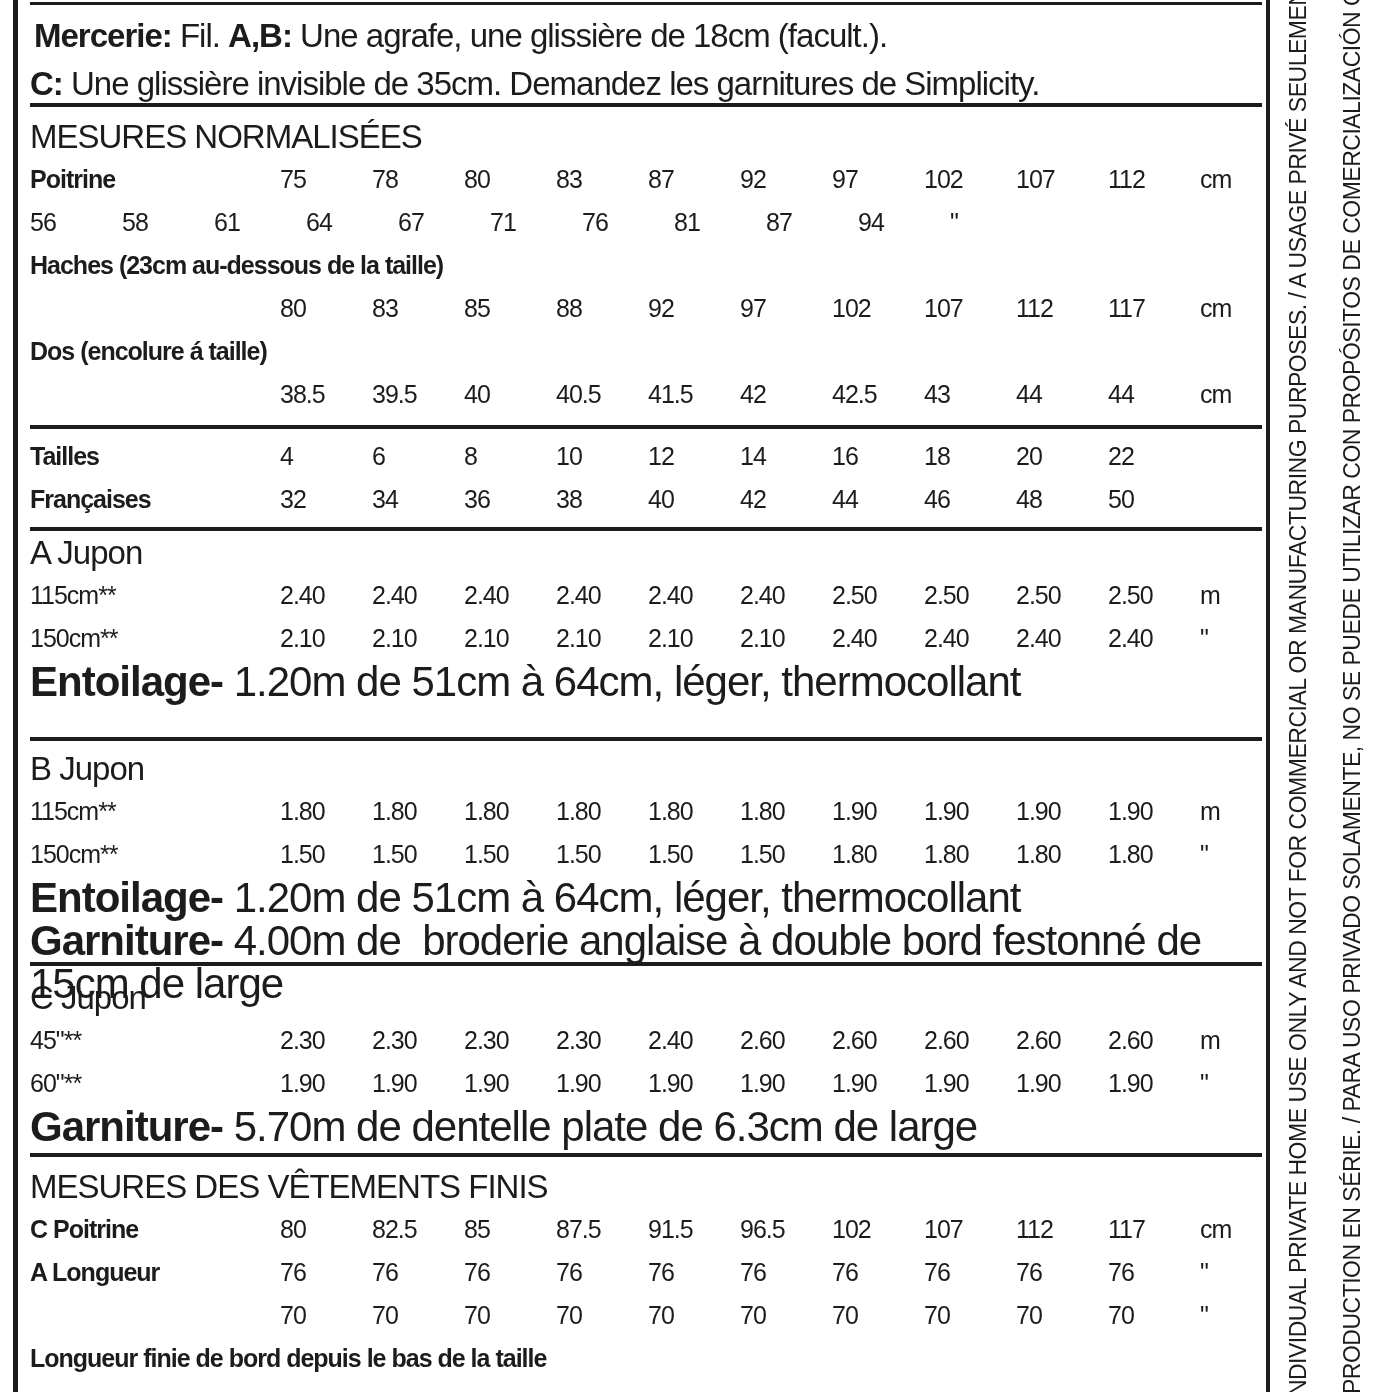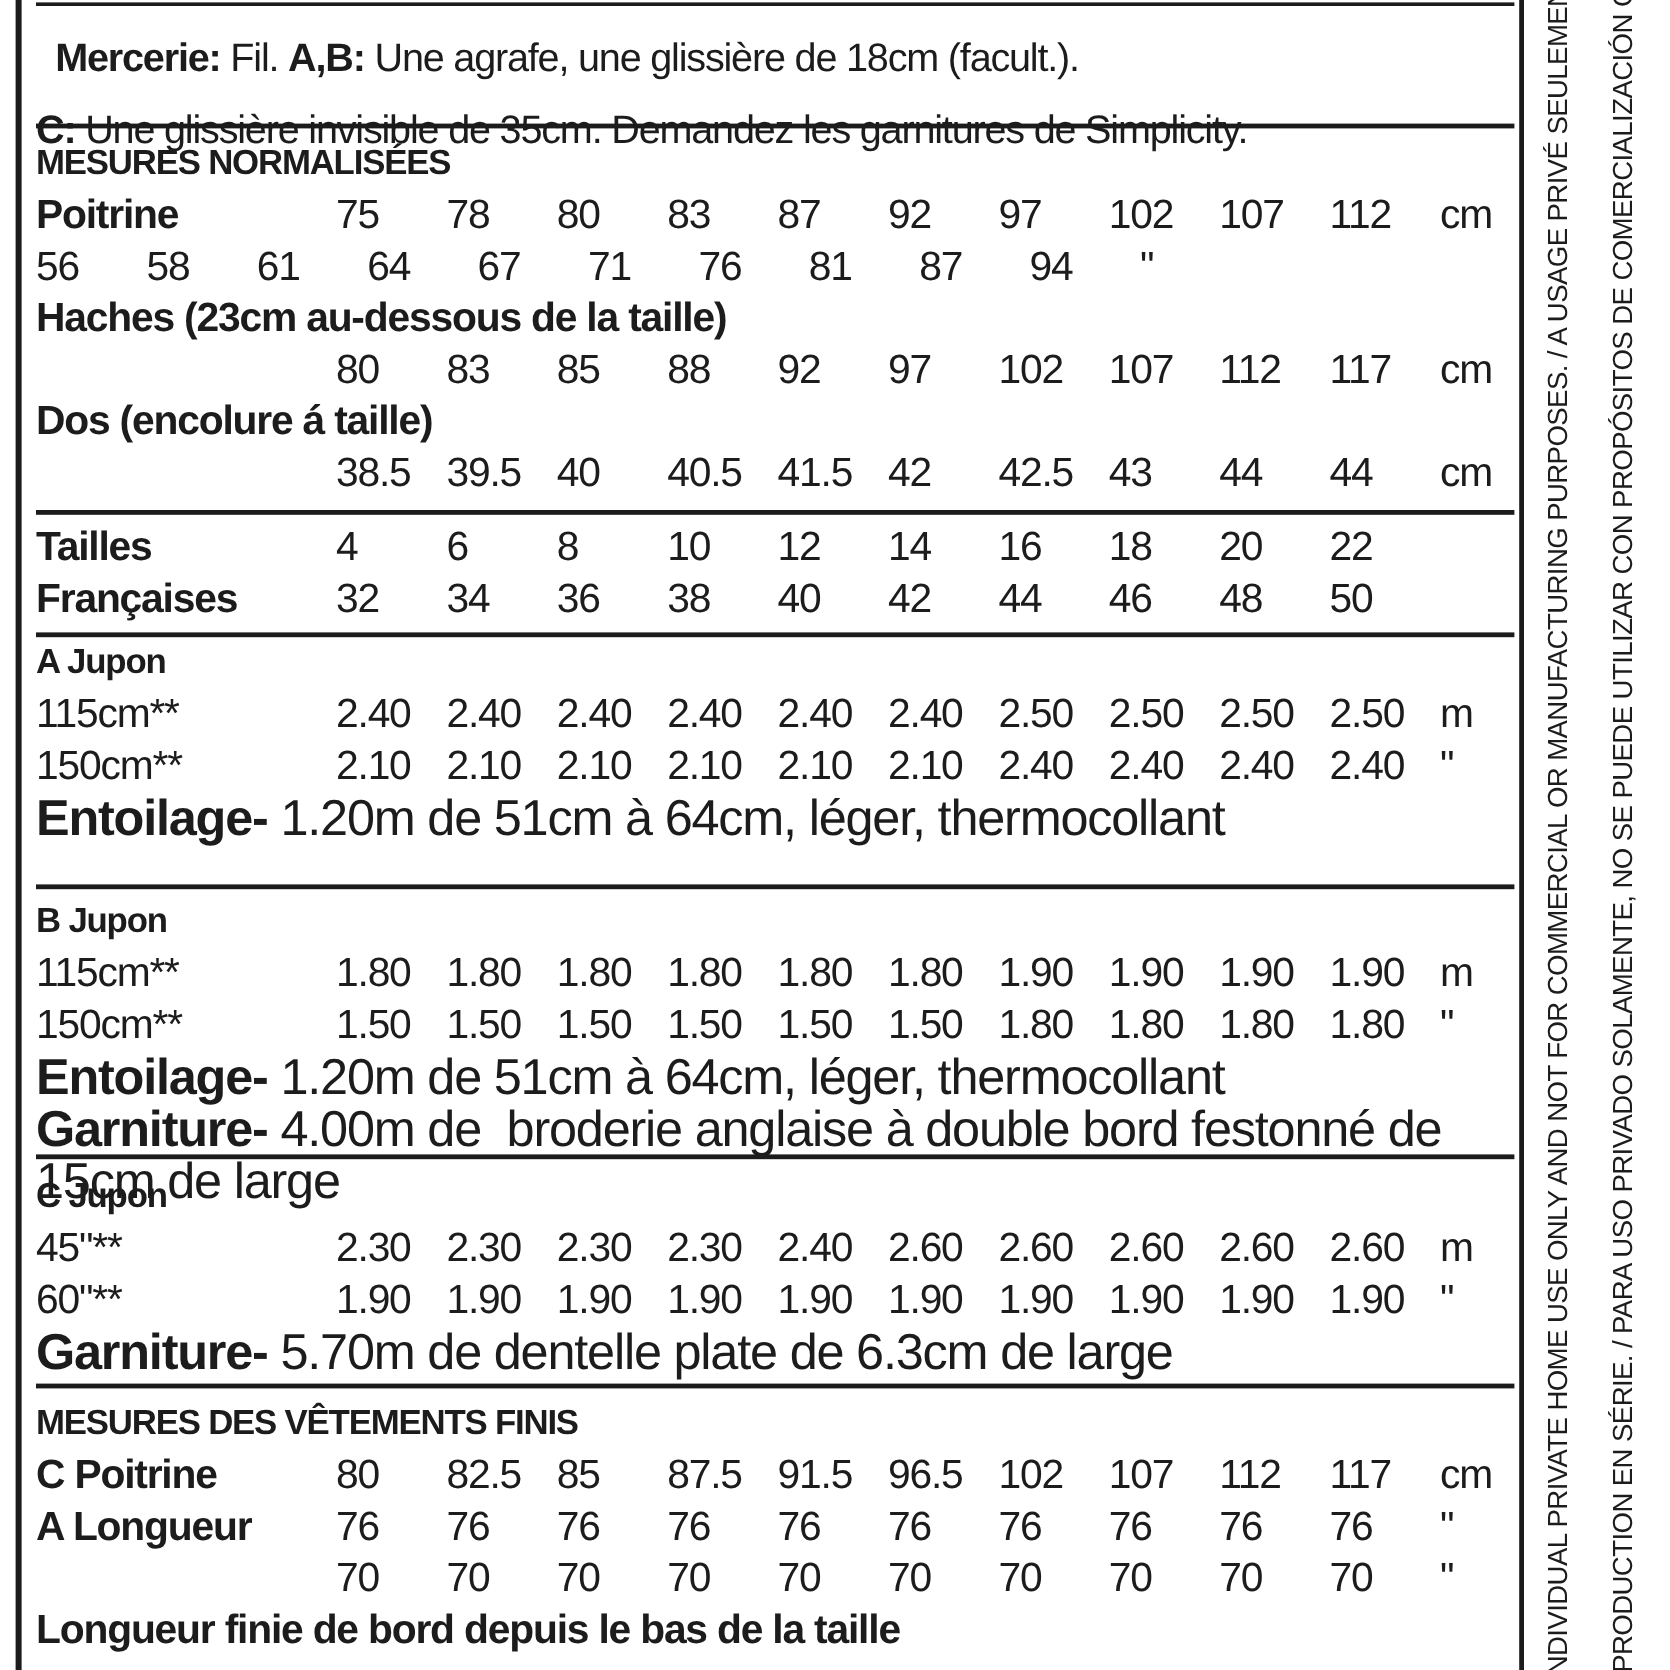--- a/index.html
+++ b/index.html
@@ -24,23 +24,23 @@
   .sec-sizes{height:102px;padding-top:6px;}
   .sec-jupon-a{height:210px;padding-top:0;}
   .sec-jupon-b{height:225px;padding-top:6px;}
   .sec-jupon-c{height:191px;padding-top:10px;}
   .sec-finis{padding-top:8px;}
 
   .tline{display:block;font-size:33px;line-height:44px;white-space:nowrap;}
   .tline b{font-weight:700;}
   .tline span{white-space:pre-wrap;}
 
-  h2{margin:0;font-size:29px;line-height:43px;font-weight:700;white-space:nowrap;}
-
-  .row{display:flex;height:43px;line-height:43px;font-size:34px;}
+  h2{margin:0;font-size:33px;line-height:43px;font-weight:400;white-space:nowrap;}
+
+  .row{display:flex;height:43px;line-height:43px;font-size:25px;}
   .row.block{display:block;white-space:nowrap;}
   .lbl{width:250px;flex:none;white-space:nowrap;}
   .lbl.bold{font-weight:700;}
   .lbl-wide{font-weight:700;white-space:nowrap;margin-top:40px;}
   .vals{display:flex;flex:none;}
   .cell{width:92px;flex:none;}
   .unit{width:62px;flex:none;}
   .note{font-size:42px;}
   .note .nlabel{font-weight:700;}
   .note span{white-space:pre-wrap;}
@@ -57,21 +57,21 @@
 <body>
 
 <div class="page">
   <div class="vl vl-left"></div>
   <div class="vl vl-right"></div>
   <div class="hl-top"></div>
 
   <div class="content">
 
     <section class="sec-mercerie">
-      <p class="tline" style="margin:16px"><b>Mercerie:</b><span> Fil. </span><b>A,B:</b><span> Une agrafe, une glissière de 18cm (facult.).</span></p>
+      <p class="tline" style="margin:4px"><b>Mercerie:</b><span> Fil. </span><b>A,B:</b><span> Une agrafe, une glissière de 18cm (facult.).</span></p>
       <p class="tline" style="margin:0"><b>C:</b><span> Une glissière invisible de 35cm. Demandez les garnitures de Simplicity.</span></p>
     </section>
 
     <section class="sec sec-standard">
       <h2>MESURES NORMALISÉES</h2>
       <div class="row">
         <div class="lbl bold">Poitrine</div>
         <div class="vals">
             <div class="cell">75</div>
             <div class="cell">78</div>

